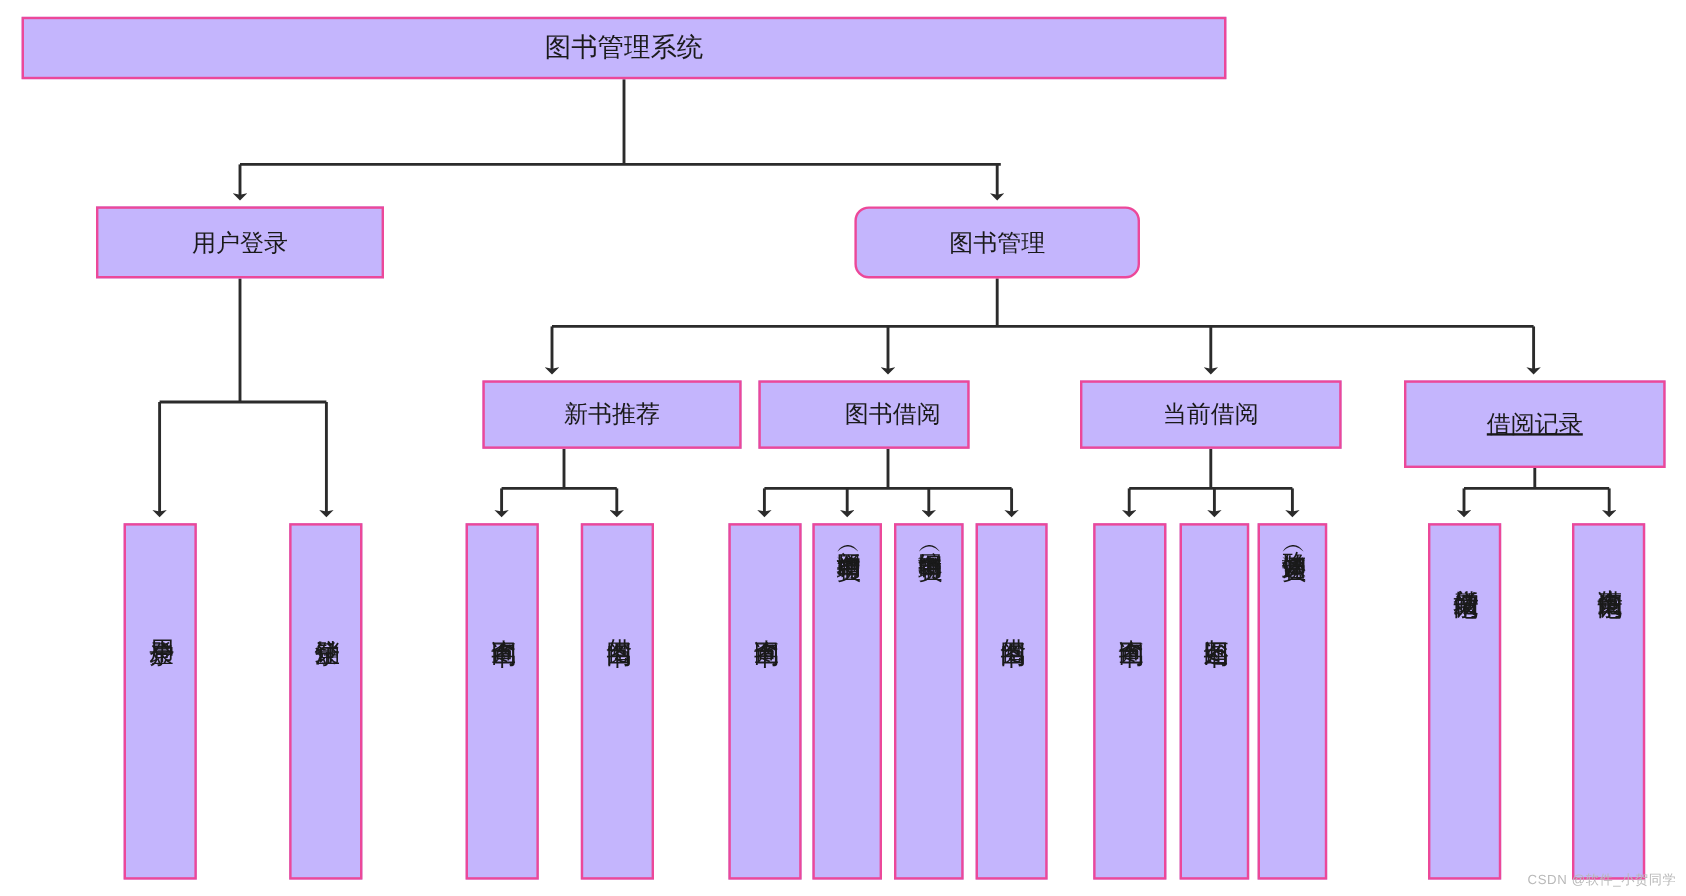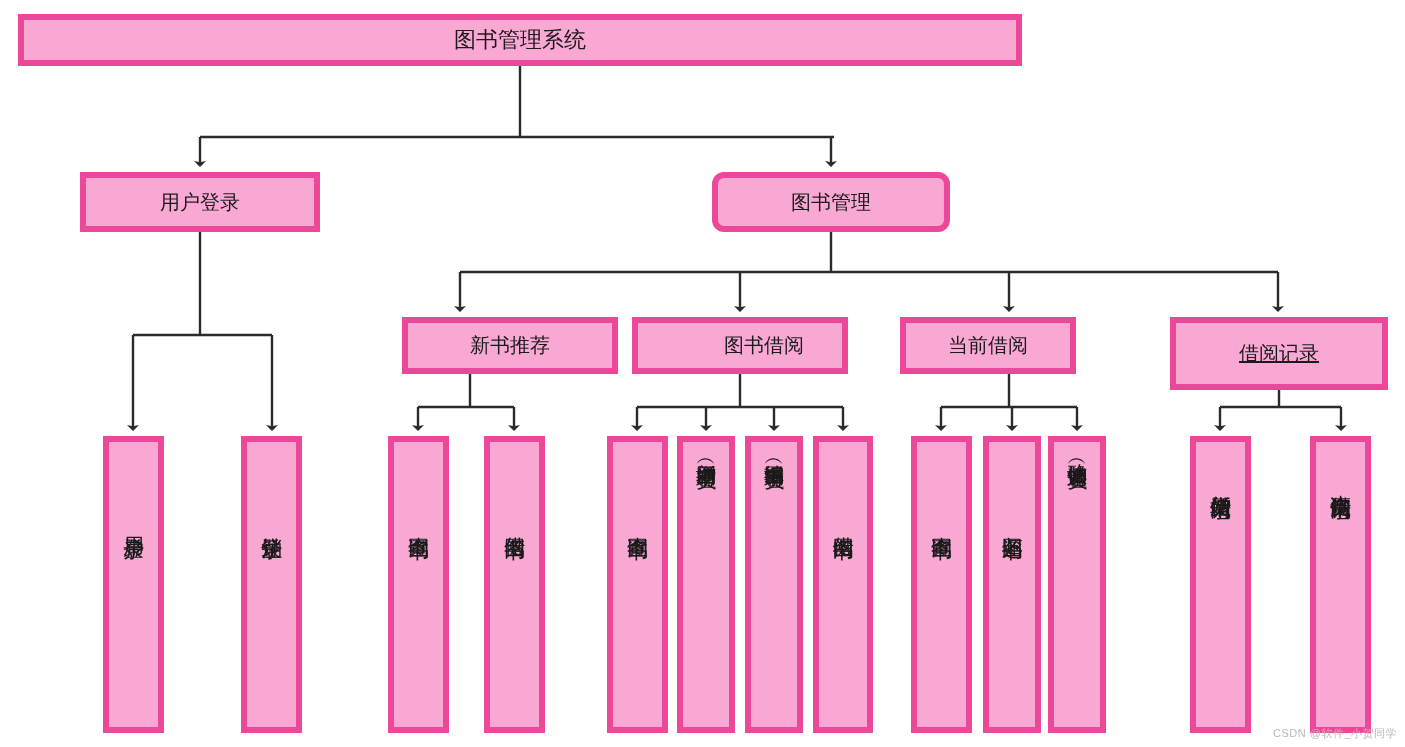--- a/index.html
+++ b/index.html
@@ -21,22 +21,22 @@
   svg.wires {
     position: absolute;
     left: 0; top: 0;
     width: 1405px;
     height: 747px;
     pointer-events: none;
   }
   .node {
     position: absolute;
     box-sizing: border-box;
-    border: 6px solid #ec4899;
-    background: #f9a8d4;
+    border: 2px solid #ec4899;
+    background: #c4b5fd;
     display: flex;
     align-items: center;
     justify-content: center;
     color: #1a1a1a;
   }
   .node.root {
     font-size: 22px;
   }
   .node.lvl2 {
     font-size: 20px;
@@ -135,24 +135,24 @@
   <div class="node lvl2" style="left:80px; top:172px; width:240px; height:60px;">
     <span class="node-label">用户登录</span>
   </div>
   <div class="node lvl2" style="left:712px; top:172px; width:238px; height:60px;border-radius:12px;">
     <span class="node-label">图书管理</span>
   </div>
 
   <div class="node lvl2" style="left:362px; top:317px; width:216px; height:57px;margin-left:40px;">
     <span class="node-label">新书推荐</span>
   </div>
-  <div class="node lvl2" style="left:632px; top:317px; width:216px; height:57px;padding-left:48px;">
+  <div class="node lvl2" style="left:632px; top:317px; width:176px; height:57px;padding-left:48px;">
     <span class="node-label">图书借阅</span>
   </div>
-  <div class="node lvl2" style="left:900px; top:317px; width:176px; height:57px;">
+  <div class="node lvl2" style="left:900px; top:317px; width:218px; height:57px;">
     <span class="node-label">当前借阅</span>
   </div>
   <div class="node lvl2" style="left:1170px; top:317px; width:218px; height:73px;text-decoration:underline;">
     <span class="node-label">借阅记录</span>
   </div>
 
   <div class="node leaf" style="left:103px; top:436px; width:61px; height:297px; padding-top:78px;">
     <span class="leaf-text">用户登录</span>
   </div>
   <div class="node leaf" style="left:241px; top:436px; width:61px; height:297px; padding-top:78px;">

